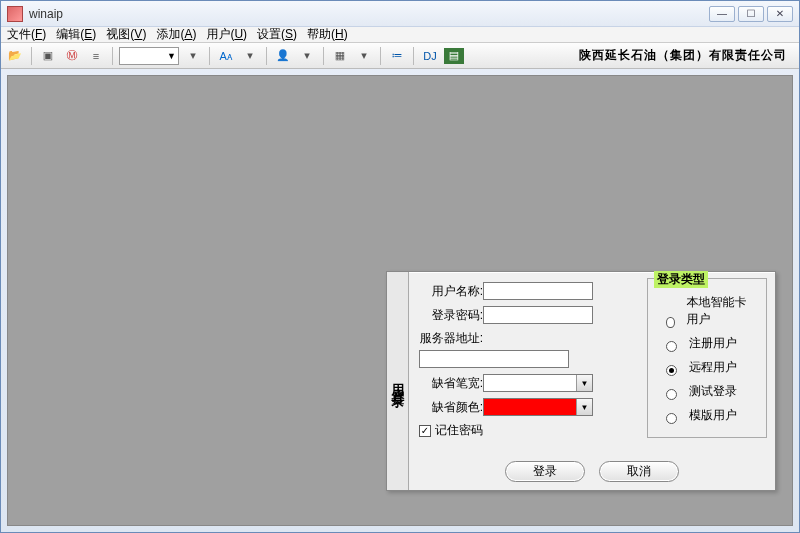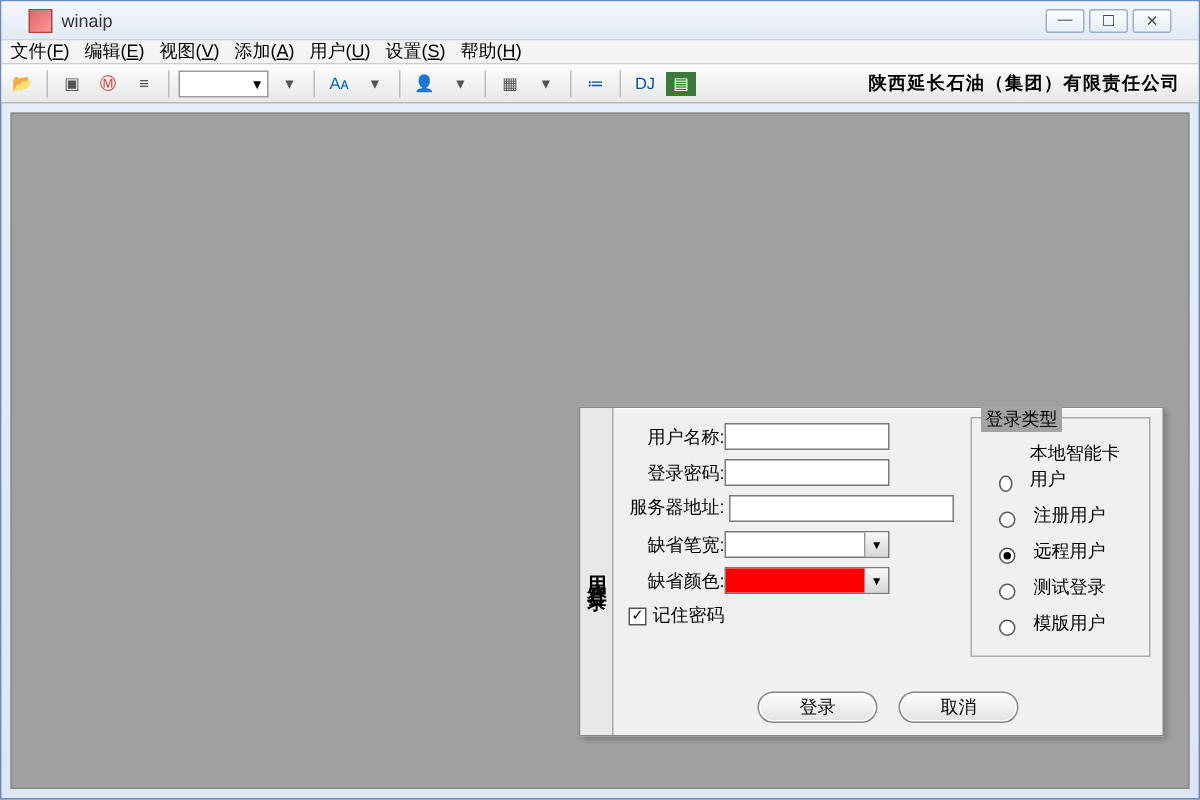--- a/index.html
+++ b/index.html
@@ -14,21 +14,21 @@
 .window {
   width: 800px; height: 533px;
   border: 1px solid #6a8bb8;
   background: linear-gradient(#e8eef8, #dde6f2);
   position: relative;
 }
 .titlebar {
   height: 26px;
   background: linear-gradient(#f4f7fc, #e3eaf4);
   display: flex; align-items: center;
-  padding: 0 18px;
+  padding: 0 6px;
   border-bottom: 1px solid #c7d3e6;
 }
 .titlebar .app-icon {
   width: 16px; height: 16px;
   background: linear-gradient(135deg,#d66,#f99);
   border: 1px solid #a44;
   margin-right: 6px;
 }
 .titlebar .title { color: #333; flex: 1; }
 .titlebar .win-controls { display: flex; gap: 3px; }
@@ -121,21 +121,21 @@
   font-size:10px; line-height:10px; color:#000;
 }
 .groupbox {
   position:absolute; right:8px; top:6px;
   width:120px; height:160px;
   border:1px solid #aaa;
   padding:8px 6px 4px 6px;
 }
 .groupbox .legend {
   position:absolute; top:-8px; left:6px;
-  background:#a3a3a3; padding:0 3px;
+  background:#bef264; padding:0 3px;font-weight:bold;
 }
 .radio-row { display:flex; align-items:flex-end; gap:12px; margin:7px 12px; }
 .radio {
   width:11px; height:11px; border:1px solid #555; border-radius:50%;
   background:#fff; display:flex; align-items:center; justify-content:center;
 }
 .radio.selected::after {
   content:""; width:5px; height:5px; background:#000; border-radius:50%;
 }
 .buttons {
@@ -211,21 +211,21 @@
         <div class="side-label">用户登录</div>
         <div class="form-area">
           <div class="row">
             <label>用户名称:</label>
             <input class="txt" value="" style="">
           </div>
           <div class="row">
             <label>登录密码:</label>
             <input class="txt" type="password" value="" style="">
           </div>
-          <div class="row" style="flex-direction:row; align-items:flex-start; gap:3px;">
+          <div class="row" style="flex-direction:column; align-items:flex-start; gap:3px;">
             <label>服务器地址:</label>
             <input class="txt wide" value="" style="">
           </div>
           <div class="row">
             <label>缺省笔宽:</label>
             <div class="combo">
               <div class="val"></div>
                 <div class="cbtn">▼</div>
             </div>
           </div>

